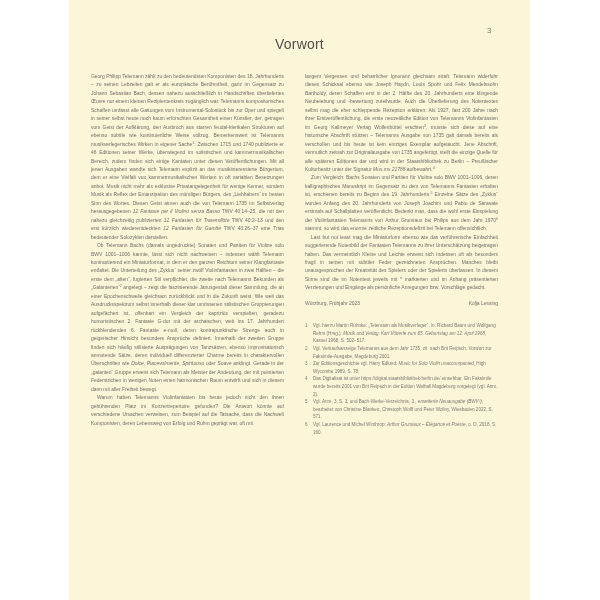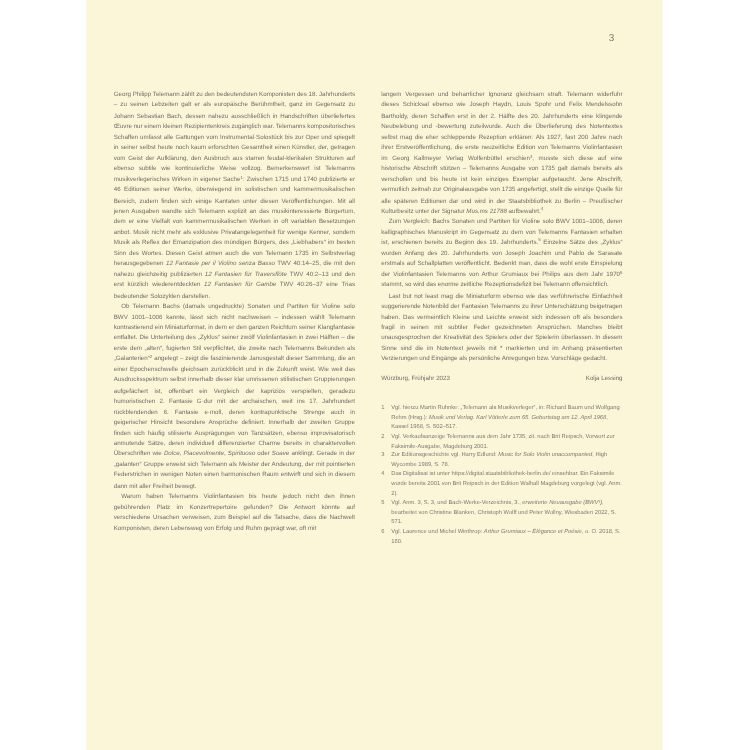--- a/index.html
+++ b/index.html
@@ -40,20 +40,21 @@
   }
   .fn { display: flex; }
   .fn-num { width: 8px; flex: 0 0 8px; }
   .fn-text { flex: 1; }
 </style>
 </head>
 <body>
 
 <div class="page">
   <div class="page-number">3</div>
+  <div class="title">Vorwort</div>
 
   <div class="col left">
     <p>Georg Philipp Telemann zählt zu den bedeutendsten Komponisten des 18. Jahrhunderts – zu seinen Lebzeiten galt er als europäische Berühmtheit, ganz im Gegensatz zu Johann Sebastian Bach, dessen nahezu ausschließlich in Handschriften überliefertes Œuvre nur einem kleinen Rezipientenkreis zugänglich war. Telemanns kompositorisches Schaffen umfasst alle Gattungen vom Instrumental-Solostück bis zur Oper und spiegelt in seiner selbst heute noch kaum erforschten Gesamtheit einen Künstler, der, getragen vom Geist der Aufklärung, den Ausbruch aus starren feudal-klerikalen Strukturen auf ebenso subtile wie kontinuierliche Weise vollzog. Bemerkenswert ist Telemanns musikverlegerisches Wirken in eigener Sache<sup>1</sup>: Zwischen 1715 und 1740 publizierte er 46 Editionen seiner Werke, überwiegend im solistischen und kammermusikalischen Bereich, zudem finden sich einige Kantaten unter diesen Veröffentlichungen. Mit all jenen Ausgaben wandte sich Telemann explizit an das musikinteressierte Bürgertum, dem er eine Vielfalt von kammermusikalischen Werken in oft variablen Besetzungen anbot. Musik nicht mehr als exklusive Privatangelegenheit für wenige Kenner, sondern Musik als Reflex der Emanzipation des mündigen Bürgers, des „Liebhabers“ im besten Sinn des Wortes. Diesen Geist atmen auch die von Telemann 1735 im Selbstverlag herausgegebenen <em>12 Fantasie per il Violino senza Basso</em> TWV 40:14–25, die mit den nahezu gleichzeitig publizierten <em>12 Fantasien für Traversflöte</em> TWV 40:2–13 und den erst kürzlich wiederentdeckten <em>12 Fantasien für Gambe</em> TWV 40:26–37 eine Trias bedeutender Solozyklen darstellen.</p>
     <p class="indent">Ob Telemann Bachs (damals ungedruckte) Sonaten und Partiten für Violine solo BWV 1001–1006 kannte, lässt sich nicht nachweisen – indessen wählt Telemann kontrastierend ein Miniaturformat, in dem er den ganzen Reichtum seiner Klangfantasie entfaltet. Die Unterteilung des „Zyklus“ seiner zwölf Violinfantasien in zwei Hälften – die erste dem „alten“, fugierten Stil verpflichtet, die zweite nach Telemanns Bekunden als „Galanterien“<sup>2</sup> angelegt – zeigt die faszinierende Janusgestalt dieser Sammlung, die an einer Epochenschwelle gleichsam zurückblickt und in die Zukunft weist. Wie weit das Ausdrucksspektrum selbst innerhalb dieser klar umrissenen stilistischen Gruppierungen aufgefächert ist, offenbart ein Vergleich der kapriziös verspielten, geradezu humoristischen 2. Fantasie G-dur mit der archaischen, weit ins 17. Jahrhundert rückblendenden 6. Fantasie e-moll, deren kontrapunktische Strenge auch in geigerischer Hinsicht besondere Ansprüche definiert. Innerhalb der zweiten Gruppe finden sich häufig stilisierte Ausprägungen von Tanzsätzen, ebenso improvisatorisch anmutende Sätze, deren individuell differenzierter Charme bereits in charaktervollen Überschriften wie <em>Dolce</em>, <em>Piacevolmente</em>, <em>Spirituoso</em> oder <em>Soave</em> anklingt. Gerade in der „galanten“ Gruppe erweist sich Telemann als Meister der Andeutung, der mit pointierten Federstrichen in wenigen Noten einen harmonischen Raum entwirft und sich in diesem dann mit aller Freiheit bewegt.</p>
     <p class="indent">Warum haben Telemanns Violinfantasien bis heute jedoch nicht den ihnen gebührenden Platz im Konzertrepertoire gefunden? Die Antwort könnte auf verschiedene Ursachen verweisen, zum Beispiel auf die Tatsache, dass die Nachwelt Komponisten, deren Lebensweg von Erfolg und Ruhm geprägt war, oft mit</p>
   </div>
 
   <div class="col right">
     <p>langem Vergessen und beharrlicher Ignoranz gleichsam straft. Telemann widerfuhr dieses Schicksal ebenso wie Joseph Haydn, Louis Spohr und Felix Mendelssohn Bartholdy, deren Schaffen erst in der 2. Hälfte des 20. Jahrhunderts eine klingende Neubelebung und -bewertung zuteilwurde. Auch die Überlieferung des Notentextes selbst mag die eher schleppende Rezeption erklären: Als 1927, fast 200 Jahre nach ihrer Erstveröffentlichung, die erste neuzeitliche Edition von Telemanns Violinfantasien im Georg Kallmeyer Verlag Wolfenbüttel erschien<sup>3</sup>, musste sich diese auf eine historische Abschrift stützen – Telemanns Ausgabe von 1735 galt damals bereits als verschollen und bis heute ist kein einziges Exemplar aufgetaucht. Jene Abschrift, vermutlich zeitnah zur Originalausgabe von 1735 angefertigt, stellt die einzige Quelle für alle späteren Editionen dar und wird in der Staatsbibliothek zu Berlin – Preußischer Kulturbesitz unter der Signatur <em>Mus.ms 21788</em> aufbewahrt.<sup>4</sup></p>
     <p class="indent">Zum Vergleich: Bachs Sonaten und Partiten für Violine solo BWV 1001–1006, deren kalligraphisches Manuskript im Gegensatz zu dem von Telemanns Fantasien erhalten ist, erschienen bereits zu Beginn des 19. Jahrhunderts.<sup>5</sup> Einzelne Sätze des „Zyklus“ wurden Anfang des 20. Jahrhunderts von Joseph Joachim und Pablo de Sarasate erstmals auf Schallplatten veröffentlicht. Bedenkt man, dass die wohl erste Einspielung der Violinfantasien Telemanns von Arthur Grumiaux bei Philips aus dem Jahr 1970<sup>6</sup> stammt, so wird das enorme zeitliche Rezeptionsdefizit bei Telemann offensichtlich.</p>

